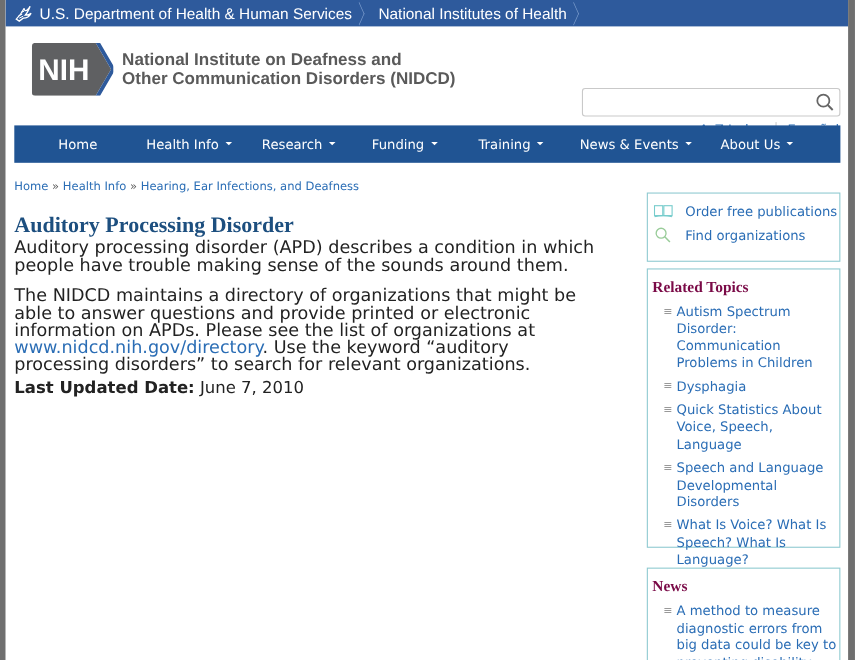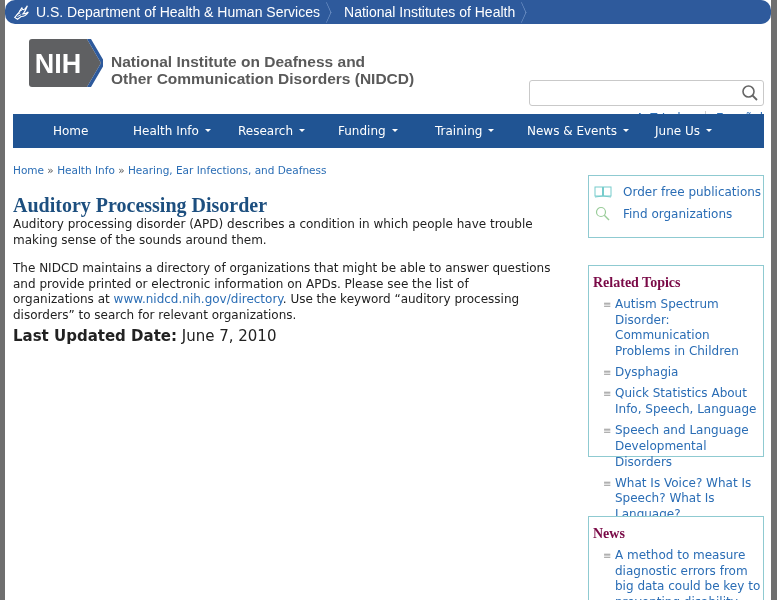--- a/index.html
+++ b/index.html
@@ -2,56 +2,56 @@
 <html><head>
 <meta charset="utf-8">
 <style>
   * { box-sizing: border-box; margin: 0; padding: 0; }
   html, body { width: 777px; height: 600px; overflow: hidden; background: #6f6f6f; }
   body { font-family: "DejaVu Sans", sans-serif; position: relative; }
   .page { position: absolute; left: 5px; top: 0; width: 766px; height: 600px; background: #fff; overflow: hidden; }
   .frame-left { position: absolute; left: 0; top: 0; width: 5px; height: 600px; background: #6f6f6f; }
   .frame-right { position: absolute; right: 0; top: 0; width: 6px; height: 600px; background: #6f6f6f; }
 
-  .topbar { height: 24px; background: #2e5a9c; color: #fff; font-family: "Liberation Sans", sans-serif; font-size: 14px; display: flex; align-items: center; position: relative; border-radius: 10px; }
+  .topbar { height: 24px; background: #2e5a9c; color: #fff; font-family: "Liberation Sans", sans-serif; font-size: 14px; display: flex; align-items: center; position: relative; }
   .topbar .crumb { display: flex; align-items: center; height: 24px; padding-right: 16px; position: relative; }
   .topbar .crumb::after { content: ""; position: absolute; right: 2px; top: 1px; width: 14px; height: 14px; border-right: 1px solid #7f9fcf; border-top: 1px solid #7f9fcf; transform: scaleX(0.45) rotate(45deg); transform-origin: center; top: 5px; }
   .topbar .crumb1 { padding-left: 8px; }
   .topbar .crumb2 { padding-left: 8px; }
   .hhs-icon { width: 18px; height: 18px; margin-right: 5px; }
 
   .header { position: relative; height: 90px; }
-  .logo { position: absolute; left: 8px; top: 15px; display: flex; align-items: flex-end; padding-left: 16px; }
+  .logo { position: absolute; left: 8px; top: 15px; display: flex; align-items: center; padding-left: 16px; }
   .nih-box { width: 74px; height: 48px; position: relative; }
   .logo-text { margin-left: 8px; font-family: "Liberation Sans", sans-serif; color: #5a5a5a; font-size: 15.5px; line-height: 17px; font-weight: bold; }
   .search { position: absolute; left: 524px; top: 56px; width: 235px; height: 26px; border: 1px solid #c9c9c9; border-radius: 3px; background: #fff; }
   .search input { border: none; outline: none; width: 205px; height: 24px; padding-left: 6px; font-size: 13px; background: transparent; }
   .search .search-btn { position: absolute; right: 4px; top: 3px; width: 18px; height: 18px; cursor: pointer; }
   .util-links { position: absolute; right: 8px; top: 87px; font-size: 12px; color: #2a6db5; display: flex; align-items: center; }
   .util-links .sep { width: 1px; height: 14px; background: #ccc; margin: 0 10px 0 10px; }
 
   .navbar { position: absolute; left: 8px; top: 114px; width: 751px; height: 34px; background: #205493; display: flex; align-items: center; }
   .nav-item { color: #fff; font-size: 12px; position: absolute; top: 10px; white-space: nowrap; cursor: pointer; }
   .caret { display: inline-block; width: 0; height: 0; border-left: 3px solid transparent; border-right: 3px solid transparent; border-top: 3px solid #fff; margin-left: 6px; vertical-align: middle; position: relative; top: -1px; }
 
   .breadcrumb { position: absolute; left: 8px; top: 164px; font-size: 10.5px; color: #2a6db5; }
   .breadcrumb .sep { color: #555; }
   .main { position: absolute; left: 8px; top: 194px; width: 540px; }
   .page-title { font-family: "DejaVu Serif", serif; font-weight: bold; color: #1d4f7f; font-size: 18px; line-height: 22px; font-family: "Liberation Serif", serif; font-size: 20px; }
-  .para { font-size: 12px; line-height: 15.5px; color: #222; margin-top: 1px; }
+  .para { font-size: 16px; line-height: 15.5px; color: #222; margin-top: 1px; }
   .para2 { margin-top: 13px; }
   .para a { color: #2a6db5; text-decoration: none; margin-top: 20px; }
   .updated { margin-top: 4px; font-size: 15px; color: #222; }
   .updated b { font-weight: bold; }
 
   .side-box { position: absolute; left: 583px; width: 176px; border: 1px solid #8fcad1; background: #fff; }
   .box1 { top: 175px; height: 63px; }
   .box1 .link-row { display: flex; align-items: center; position: absolute; left: 4px; font-size: 12px; color: #2a6db5; cursor: pointer; }
   .box1 .link-row .ic { width: 20px; height: 16px; margin-right: 10px; display: flex; align-items: center; justify-content: center; }
-  .box2 { top: 265px; height: 192px; }
+  .box2 { top: 244px; height: 254px; }
   .box3 { top: 516px; height: 100px; }
   .box-title { font-family: "Liberation Serif", serif; font-weight: bold; color: #7a0a47; font-size: 14px; position: absolute; left: 4px; top: 9px; }
   .topic-list { position: absolute; left: 14px; top: 31px; width: 158px; list-style: none; }
   .topic-list li { display: flex; font-size: 12px; line-height: 15.7px; color: #2a6db5; margin-bottom: 5.4px; cursor: pointer; }
   .topic-list li .bullet { color: #999; font-size: 10px; width: 12px; flex: none; margin-top: 0px; }
   .topic-list li .txt { flex: 1; }
 </style>
 </head>
 <body>
 
@@ -102,21 +102,21 @@
     </div>
   </div>
 
   <div class="navbar">
     <div class="nav-item" style="left:40px"><span>Home</span></div>
     <div class="nav-item" style="left:120px"><span>Health Info</span><span class="caret"></span></div>
     <div class="nav-item" style="left:225px"><span>Research</span><span class="caret"></span></div>
     <div class="nav-item" style="left:325px"><span>Funding</span><span class="caret"></span></div>
     <div class="nav-item" style="left:422px"><span>Training</span><span class="caret"></span></div>
     <div class="nav-item" style="left:514px"><span>News &amp; Events</span><span class="caret"></span></div>
-    <div class="nav-item" style="left:642px"><span>June Us</span><span class="caret"></span></div>
+    <div class="nav-item" style="left:642px"><span>About Us</span><span class="caret"></span></div>
   </div>
 
   <div class="breadcrumb">
     <span>Home</span>
     <span class="sep">»</span>
     <span>Health Info</span>
     <span class="sep">»</span>
     <span>Hearing, Ear Infections, and Deafness</span>
   </div>
 
@@ -155,21 +155,21 @@
       <li>
           <span class="bullet">≡</span>
           <span class="txt">Autism Spectrum Disorder: Communication Problems in Children</span>
         </li>
       <li>
           <span class="bullet">≡</span>
           <span class="txt">Dysphagia</span>
         </li>
       <li>
           <span class="bullet">≡</span>
-          <span class="txt">Quick Statistics About Info, Speech, Language</span>
+          <span class="txt">Quick Statistics About Voice, Speech, Language</span>
         </li>
       <li>
           <span class="bullet">≡</span>
           <span class="txt">Speech and Language Developmental Disorders</span>
         </li>
       <li>
           <span class="bullet">≡</span>
           <span class="txt">What Is Voice? What Is Speech? What Is Language?</span>
         </li>
     </ul>

